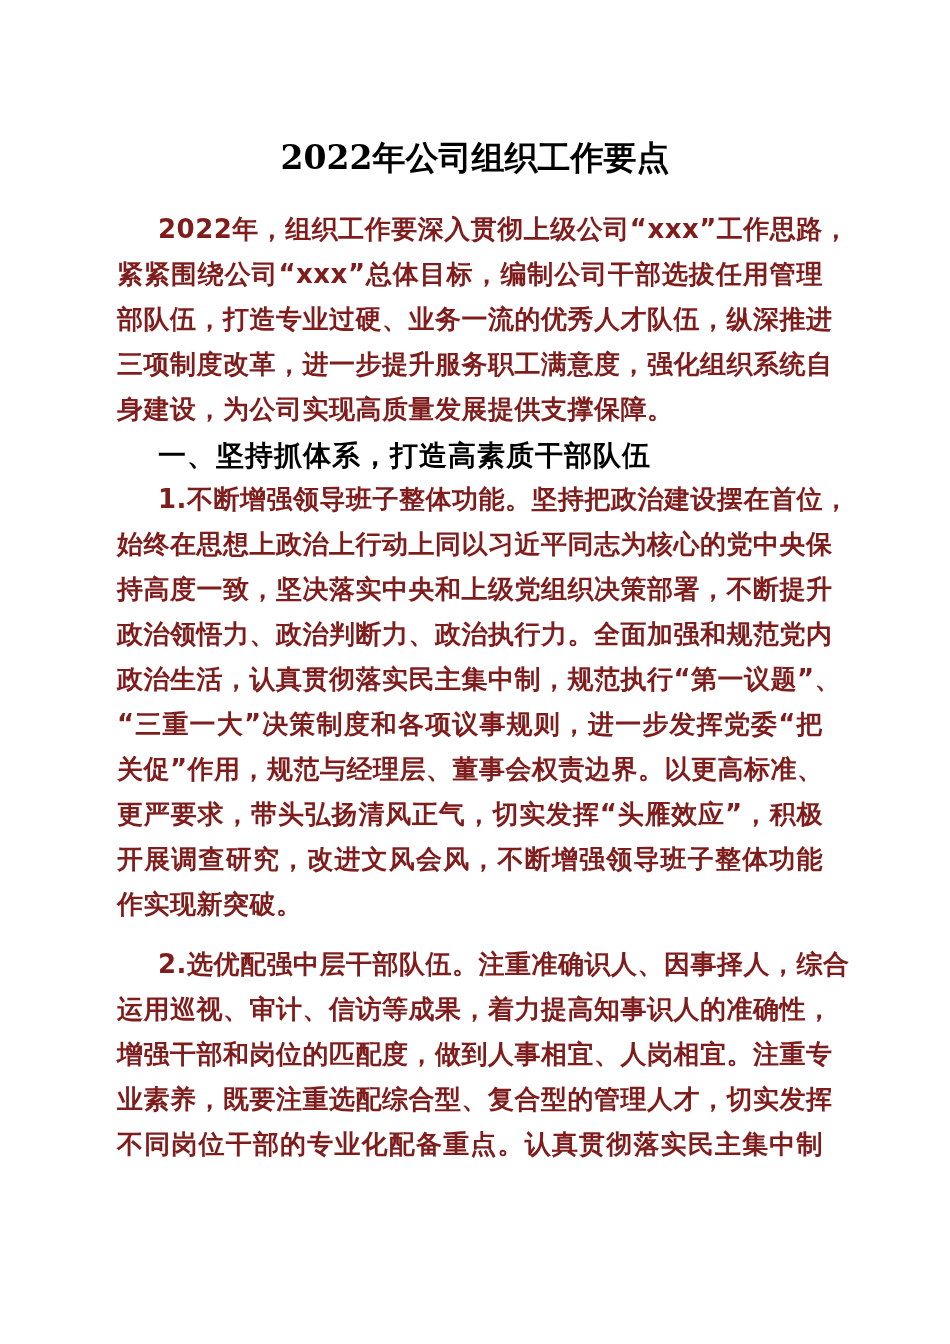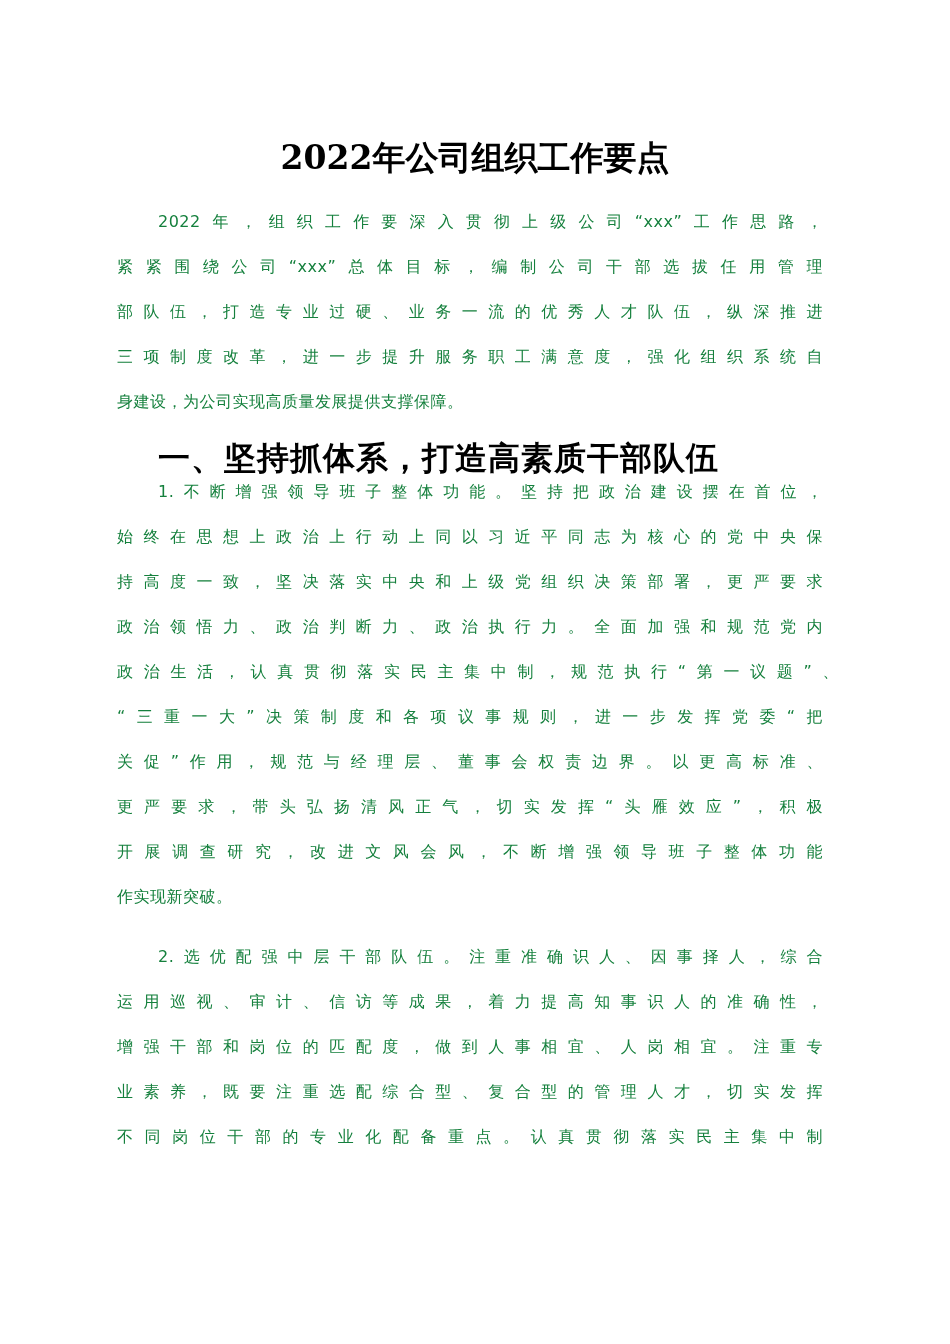--- a/index.html
+++ b/index.html
@@ -6,30 +6,30 @@
   body { width: 950px; height: 1344px; position: relative; overflow: hidden; }
   .page { position: absolute; left: 0; top: 0; width: 950px; height: 1344px; background: #ffffff; }
   .title {
     position: absolute; left: 0; top: 136px; width: 950px; text-align: center;
     font-family: "DejaVu Serif", "Liberation Serif", serif;
     font-weight: bold; font-size: 33px; color: #000; letter-spacing: 0px;
   }
   .line {
     position: absolute; left: 117px; width: 706px; height: 40px;
     font-family: "DejaVu Sans", "Liberation Sans", sans-serif;
-    font-size: 16px; color: #15803d; white-space: nowrap;
-    text-align: justify; text-align-last: justify; letter-spacing: 0.5px;
+    font-size: 26px; color: #7f1d1d; white-space: nowrap;
+    text-align: justify; text-align-last: justify; letter-spacing: 0.5px; font-weight: bold;
   }
   .line.indent { left: 158px; width: 665px; }
   .line.last { text-align-last: left; }
   .line.overflow { width: 722px; }
   .heading {
     position: absolute; left: 158px; height: 40px;
     font-family: Liberation Mono, monospace;
-    font-weight: bold; font-size: 32px; color: #000; white-space: nowrap; letter-spacing: 1px;
+    font-weight: bold; font-size: 28px; color: #000; white-space: nowrap; letter-spacing: 1px;
   }
 </style>
 </head>
 <body>
 
 <div class="page">
   <div class="title">2022年公司组织工作要点</div>
 
   <div>
     <div class="line indent" style="top:212px">2022年，组织工作要深入贯彻上级公司“xxx”工作思路，</div>
@@ -37,21 +37,21 @@
     <div class="line" style="top:302px">部队伍，打造专业过硬、业务一流的优秀人才队伍，纵深推进</div>
     <div class="line" style="top:347px">三项制度改革，进一步提升服务职工满意度，强化组织系统自</div>
     <div class="line last" style="top:392px">身建设，为公司实现高质量发展提供支撑保障。</div>
   </div>
 
   <div class="heading" style="top:437px">一、坚持抓体系，打造高素质干部队伍</div>
 
   <div>
     <div class="line indent" style="top:482px">1.不断增强领导班子整体功能。坚持把政治建设摆在首位，</div>
     <div class="line" style="top:527px">始终在思想上政治上行动上同以习近平同志为核心的党中央保</div>
-    <div class="line" style="top:572px">持高度一致，坚决落实中央和上级党组织决策部署，更严要求</div>
+    <div class="line" style="top:572px">持高度一致，坚决落实中央和上级党组织决策部署，不断提升</div>
     <div class="line" style="top:617px">政治领悟力、政治判断力、政治执行力。全面加强和规范党内</div>
     <div class="line overflow" style="top:662px">政治生活，认真贯彻落实民主集中制，规范执行“第一议题”、</div>
     <div class="line" style="top:707px">“三重一大”决策制度和各项议事规则，进一步发挥党委“把</div>
     <div class="line" style="top:752px">关促”作用，规范与经理层、董事会权责边界。以更高标准、</div>
     <div class="line" style="top:797px">更严要求，带头弘扬清风正气，切实发挥“头雁效应”，积极</div>
     <div class="line" style="top:842px">开展调查研究，改进文风会风，不断增强领导班子整体功能</div>
     <div class="line last" style="top:887px">作实现新突破。</div>
   </div>
 
   <div>

